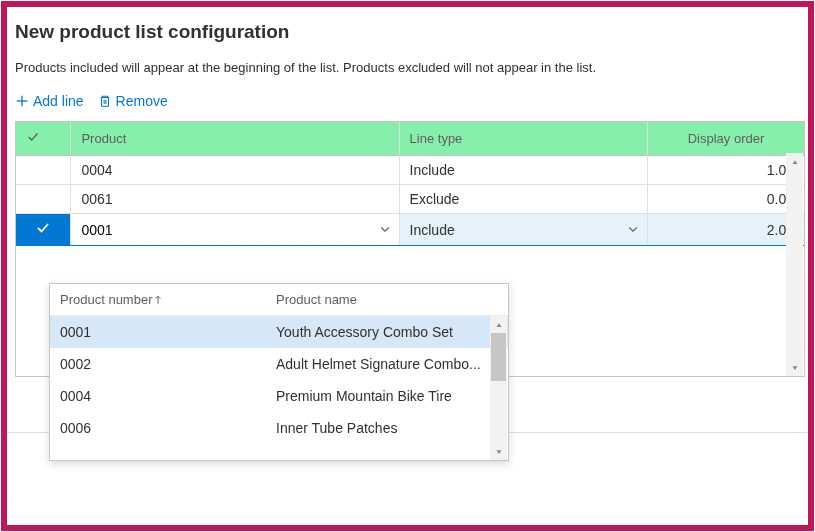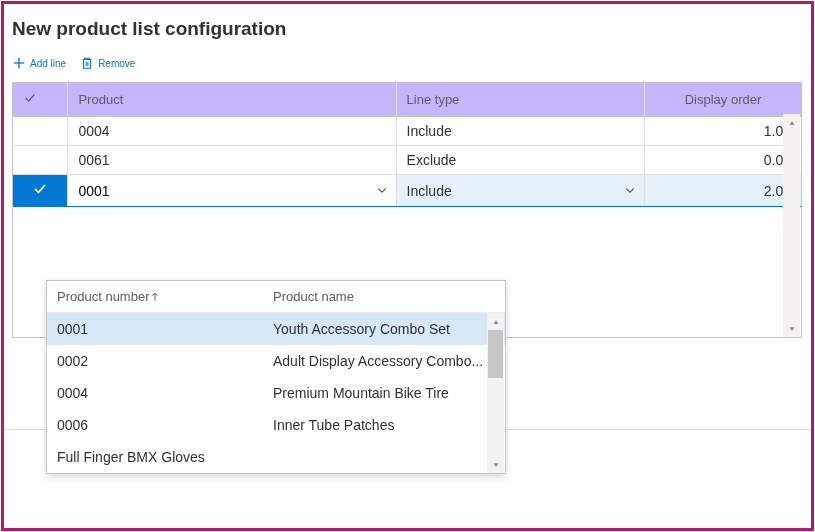--- a/index.html
+++ b/index.html
@@ -11,21 +11,21 @@
       font-family: 'Segoe UI', Tahoma, Geneva, Verdana, sans-serif;
       font-size: 14px;
       color: #323130;
       background: #fff;
       width: 815px;
       height: 532px;
       overflow: hidden;
       position: relative;
     }
     .page {
-      border: 3px solid #be185d;
+      border: 6px solid #be185d;
       width: 813px;
       height: 530px;
       margin: 1px;
       padding: 14px 14px 0 8px;
       position: relative;
     }
     .page-title {
       font-size: 19px;
       font-weight: 600;
       color: #323130;
@@ -42,21 +42,21 @@
       display: flex;
       align-items: center;
       gap: 14px;
       margin-top: 16px;
       margin-bottom: 12px;
     }
     .toolbar-btn {
       background: none;
       border: none;
       color: #0078d4;
-      font-size: 10px;
+      font-size: 14px;
       cursor: pointer;
       display: inline-flex;
       align-items: center;
       gap: 4px;
       padding: 0;
     }
     .toolbar-btn svg {
       width: 14px;
       height: 14px;
     }
@@ -64,21 +64,21 @@
       border: 1px solid #c8c6c4;
       width: 790px;
       height: 256px;
       position: relative;
     }
     .table {
       width: 100%;
       border-collapse: collapse;
     }
     .table-header-row {
-      background: #c4b5fd;
+      background: #86efac;
     }
     .table th {
       text-align: left;
       font-weight: 400;
       font-size: 13px;
       color: #605e5c;
       padding: 8px 10px;
       border-bottom: 1px solid #c8c6c4;
       border-right: 1px solid #e1dfdd;
     }
@@ -246,20 +246,21 @@
       width: 305px;
     }
   </style>
 </head>
 <body>
 
 <div class="page">
 
   <h1 class="page-title">New product list configuration</h1>
 
+  <p class="description">Products included will appear at the beginning of the list. Products excluded will not appear in the list.</p>
 
   <div class="toolbar">
     <button class="toolbar-btn">
       <svg viewBox="0 0 16 16" fill="none" stroke="currentColor" stroke-width="1.5">
           <line x1="8" y1="2" x2="8" y2="14"></line>
           <line x1="2" y1="8" x2="14" y2="8"></line>
         </svg>
       <span>Add line</span>
     </button>
     <button class="toolbar-btn">
@@ -350,32 +351,31 @@
       <div class="dropdown-col-name">Product name</div>
     </div>
     <div class="dropdown-body">
       <div id="dropdown-items">
           <div class="dropdown-item highlighted">
             <span class="num">0001</span>
             <span class="name">Youth Accessory Combo Set</span>
           </div>
           <div class="dropdown-item">
             <span class="num">0002</span>
-            <span class="name">Adult Display Accessory Combo...</span>
+            <span class="name">Adult Helmet Signature Combo...</span>
           </div>
           <div class="dropdown-item">
             <span class="num">0004</span>
             <span class="name">Premium Mountain Bike Tire</span>
           </div>
           <div class="dropdown-item">
             <span class="num">0006</span>
             <span class="name">Inner Tube Patches</span>
           </div>
           <div class="dropdown-item">
-            <span class="name">Full Finger BMX Gloves</span>
           </div>
         </div>
       <div class="dropdown-scrollbar">
         <div class="scrollbar-up">
           <svg width="10" height="10" viewBox="0 0 16 16" fill="currentColor">
               <polygon points="8,5 12,11 4,11"></polygon>
             </svg>
         </div>
         <div class="dropdown-scroll-thumb"></div>
         <div class="scrollbar-down">

